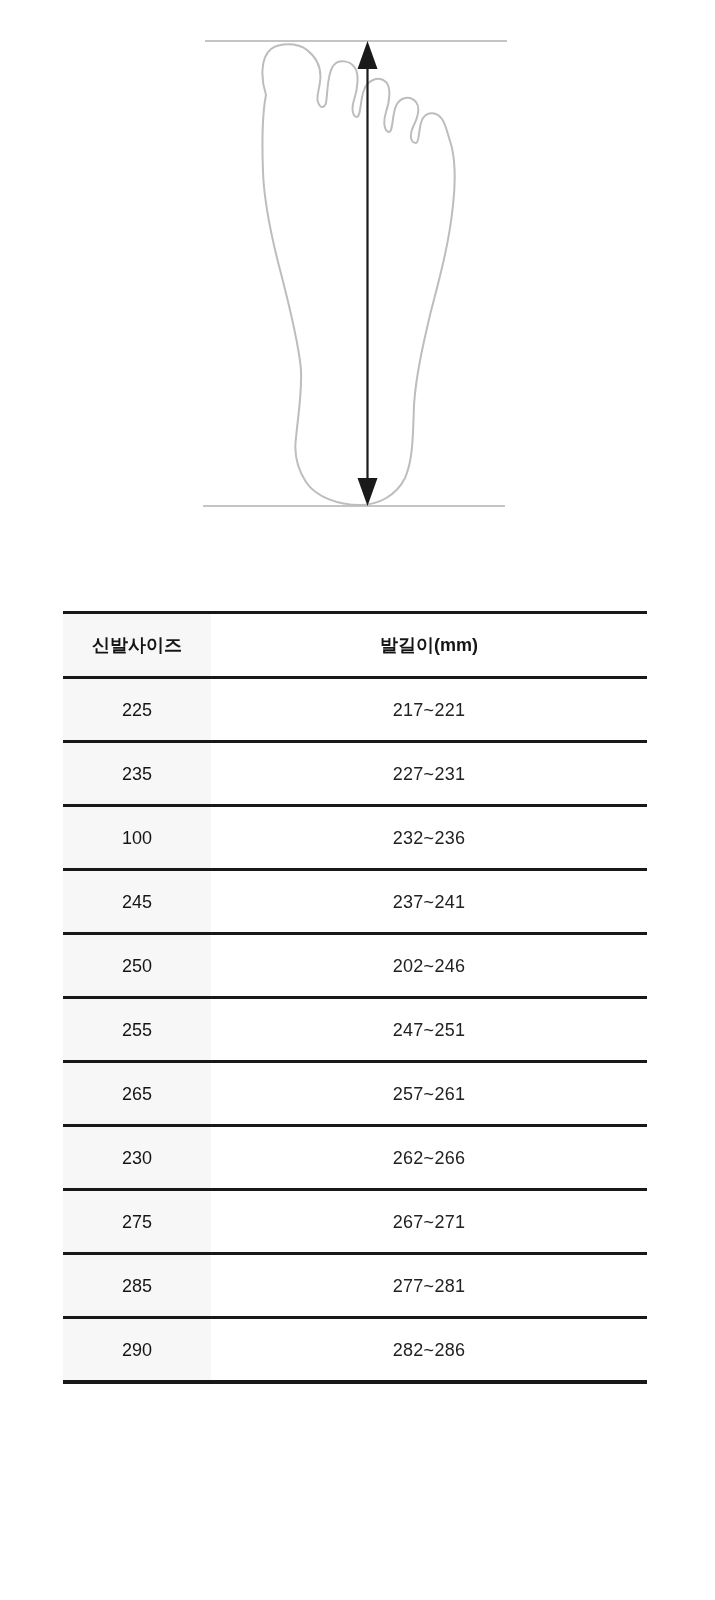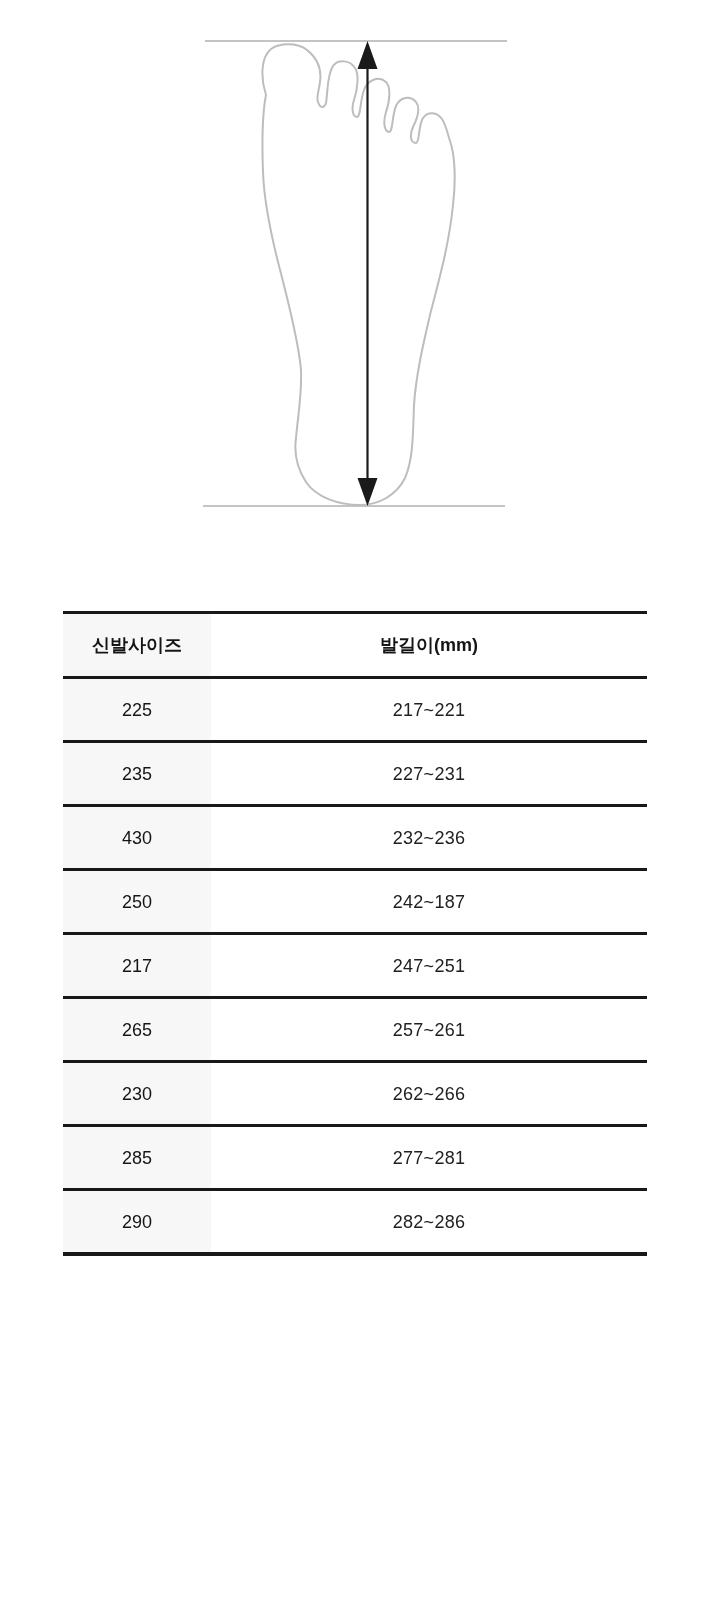--- a/index.html
+++ b/index.html
@@ -108,38 +108,46 @@
     <tbody id="size-rows">
         <tr>
           <td class="col-size">225</td>
           <td class="col-length">217~221</td>
         </tr>
         <tr>
           <td class="col-size">235</td>
           <td class="col-length">227~231</td>
         </tr>
         <tr>
-          <td class="col-size">430</td>
+          <td class="col-size">100</td>
           <td class="col-length">232~236</td>
         </tr>
         <tr>
-          <td class="col-size">250</td>
-          <td class="col-length">242~187</td>
+          <td class="col-size">245</td>
+          <td class="col-length">237~241</td>
         </tr>
         <tr>
-          <td class="col-size">217</td>
+          <td class="col-size">250</td>
+          <td class="col-length">202~246</td>
+        </tr>
+        <tr>
+          <td class="col-size">255</td>
           <td class="col-length">247~251</td>
         </tr>
         <tr>
           <td class="col-size">265</td>
           <td class="col-length">257~261</td>
         </tr>
         <tr>
           <td class="col-size">230</td>
           <td class="col-length">262~266</td>
+        </tr>
+        <tr>
+          <td class="col-size">275</td>
+          <td class="col-length">267~271</td>
         </tr>
         <tr>
           <td class="col-size">285</td>
           <td class="col-length">277~281</td>
         </tr>
         <tr>
           <td class="col-size">290</td>
           <td class="col-length">282~286</td>
         </tr>
       </tbody>

